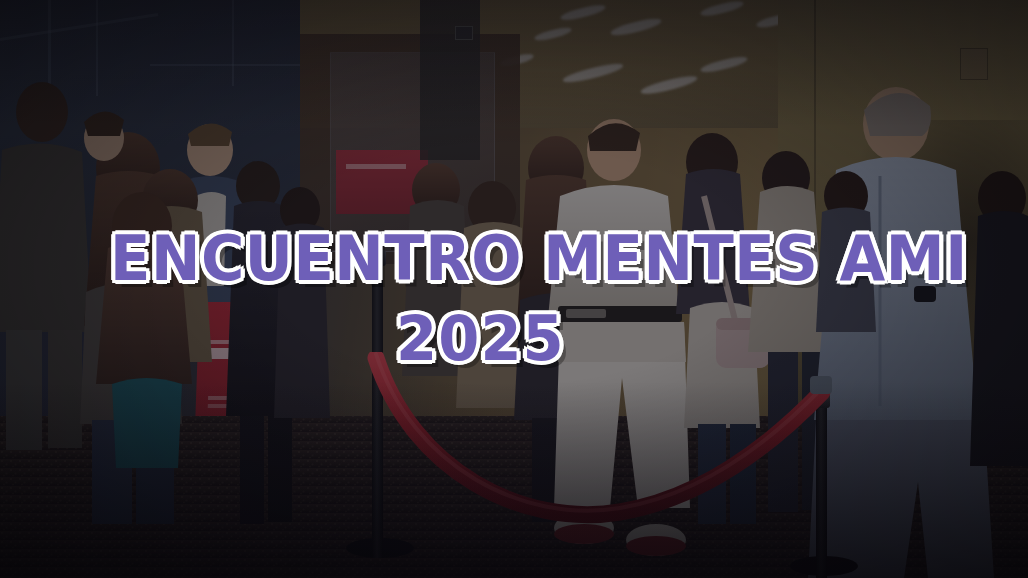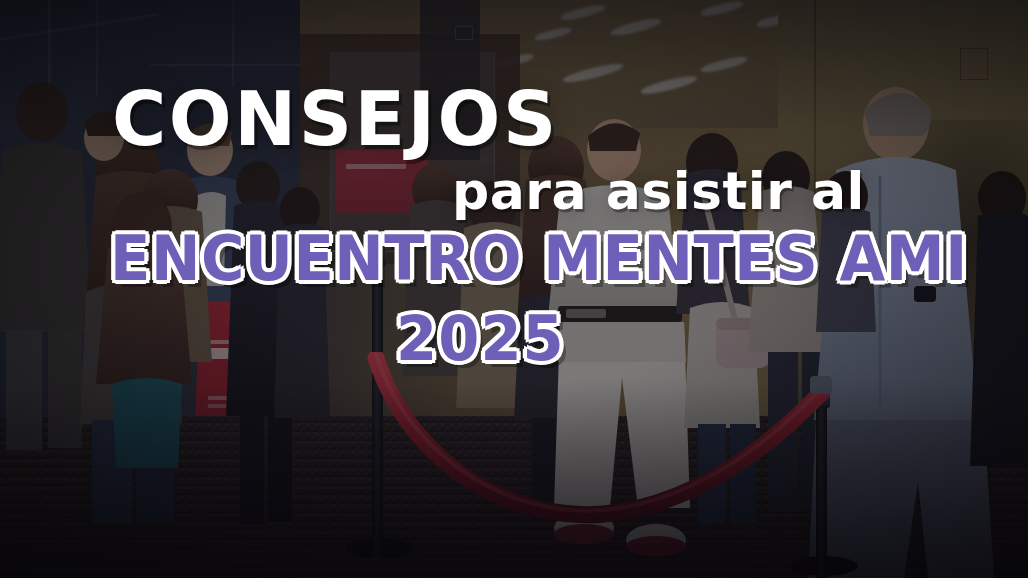--- a/index.html
+++ b/index.html
@@ -436,22 +436,20 @@
         <path d="M24 6 C 60 118, 170 176, 268 160 C 352 146, 420 92, 470 40" stroke="#e86b72" stroke-width="4" fill="none" opacity=".35" stroke-linecap="round" transform="translate(0,-4)"></path>
         <rect x="458" y="24" width="22" height="18" rx="4" fill="#6c7a88"></rect>
       </svg>
     </div>
 
     <div class="dim"></div>
     <div class="vignette"></div>
   </div>
 
   <div class="copy">
-    <div class="t-consejos">CONSEJOS</div>
-    <div class="t-para">para asistir al</div>
     <div class="t-encuentro">ENCUENTRO MENTES AMI</div>
     <div class="t-2025">2025</div>
   </div>
 
   <div class="logobar">
 
     
     
 
     

